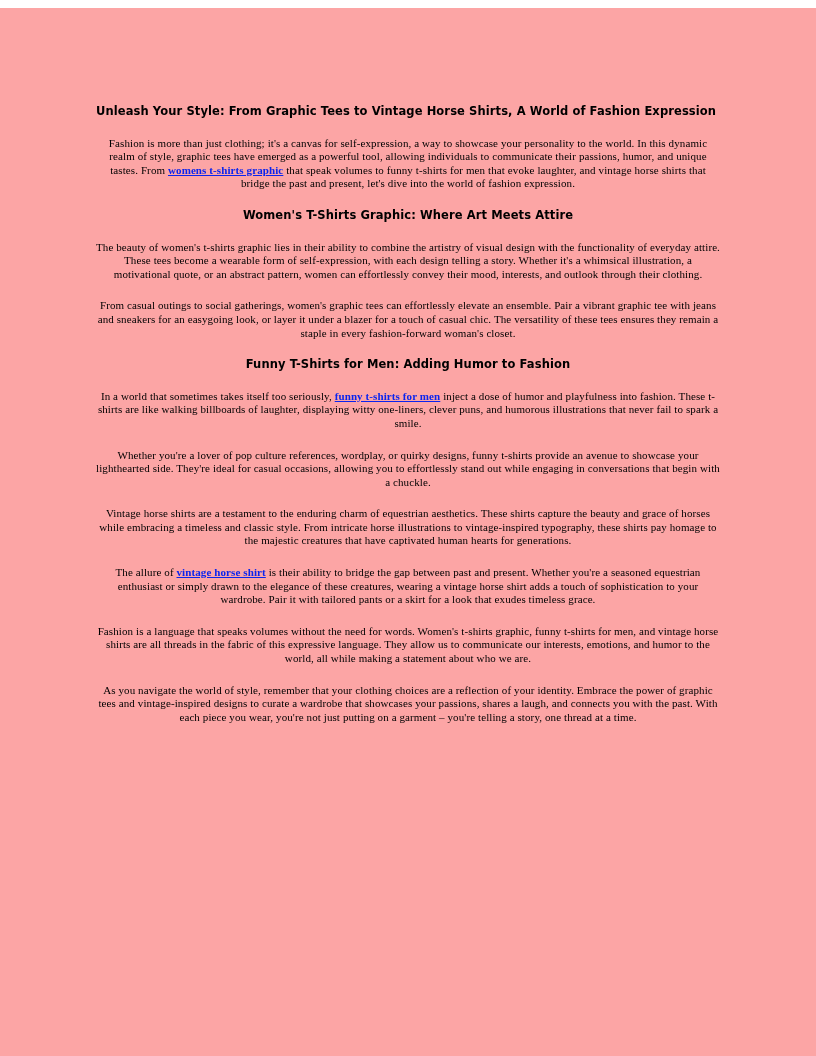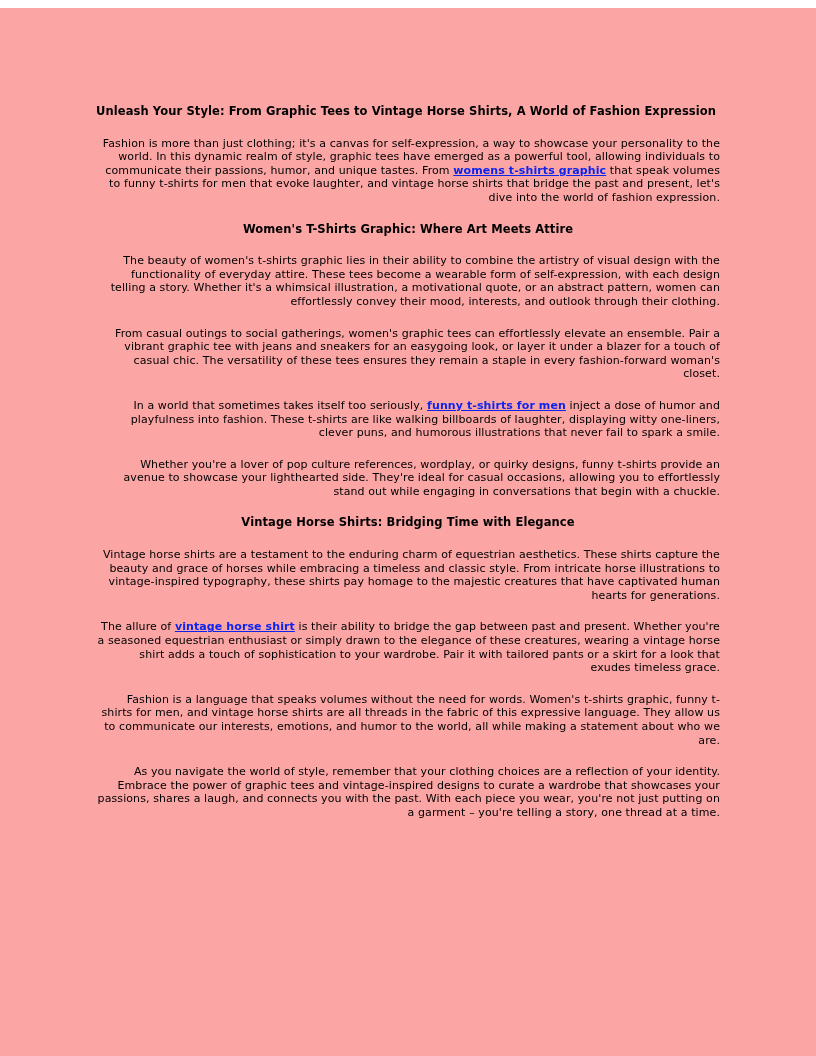--- a/index.html
+++ b/index.html
@@ -21,21 +21,22 @@
     letter-spacing: 0.1px;
   }
   .title, .heading {
     font-size: 11.5px;
     font-weight: bold;
     margin: 0 0 18px 0;
     color: #000000;
   }
   .para {
     margin: 0 0 18px 0;
-    text-align: right;
+    text-align: center;
+    font-family: Liberation Serif, serif;
   }
   .heading {
     margin-top: 10px;
     text-align: center;
   }
   a.link {
     color: var(--link-color, #0000ee);
     font-weight: bold;
     text-decoration: underline;
     cursor: pointer;
@@ -49,26 +50,26 @@
   <h1 class="title">Unleash Your Style: From Graphic Tees to Vintage Horse Shirts, A World of Fashion Expression</h1>
 
   <p class="para"><span>Fashion is more than just clothing; it's a canvas for self-expression, a way to showcase your personality to the world. In this dynamic realm of style, graphic tees have emerged as a powerful tool, allowing individuals to communicate their passions, humor, and unique tastes. From </span><a class="link" href="#">womens t-shirts graphic</a><span> that speak volumes to funny t-shirts for men that evoke laughter, and vintage horse shirts that bridge the past and present, let's dive into the world of fashion expression.</span></p>
 
   <h2 class="heading">Women's T-Shirts Graphic: Where Art Meets Attire</h2>
 
   <p class="para">The beauty of women's t-shirts graphic lies in their ability to combine the artistry of visual design with the functionality of everyday attire. These tees become a wearable form of self-expression, with each design telling a story. Whether it's a whimsical illustration, a motivational quote, or an abstract pattern, women can effortlessly convey their mood, interests, and outlook through their clothing.</p>
 
   <p class="para">From casual outings to social gatherings, women's graphic tees can effortlessly elevate an ensemble. Pair a vibrant graphic tee with jeans and sneakers for an easygoing look, or layer it under a blazer for a touch of casual chic. The versatility of these tees ensures they remain a staple in every fashion-forward woman's closet.</p>
 
+  <h2 class="heading">Funny T-Shirts for Men: Adding Humor to Fashion</h2>
 
   <p class="para"><span>In a world that sometimes takes itself too seriously, </span><a class="link" href="#">funny t-shirts for men</a><span> inject a dose of humor and playfulness into fashion. These t-shirts are like walking billboards of laughter, displaying witty one-liners, clever puns, and humorous illustrations that never fail to spark a smile.</span></p>
 
   <p class="para">Whether you're a lover of pop culture references, wordplay, or quirky designs, funny t-shirts provide an avenue to showcase your lighthearted side. They're ideal for casual occasions, allowing you to effortlessly stand out while engaging in conversations that begin with a chuckle.</p>
 
-  <h2 class="heading">Vintage Horse Shirts: Bridging Time with Elegance</h2>
 
   <p class="para">Vintage horse shirts are a testament to the enduring charm of equestrian aesthetics. These shirts capture the beauty and grace of horses while embracing a timeless and classic style. From intricate horse illustrations to vintage-inspired typography, these shirts pay homage to the majestic creatures that have captivated human hearts for generations.</p>
 
   <p class="para"><span>The allure of </span><a class="link" href="#">vintage horse shirt</a><span> is their ability to bridge the gap between past and present. Whether you're a seasoned equestrian enthusiast or simply drawn to the elegance of these creatures, wearing a vintage horse shirt adds a touch of sophistication to your wardrobe. Pair it with tailored pants or a skirt for a look that exudes timeless grace.</span></p>
 
 
   <p class="para">Fashion is a language that speaks volumes without the need for words. Women's t-shirts graphic, funny t-shirts for men, and vintage horse shirts are all threads in the fabric of this expressive language. They allow us to communicate our interests, emotions, and humor to the world, all while making a statement about who we are.</p>
 
   <p class="para">As you navigate the world of style, remember that your clothing choices are a reflection of your identity. Embrace the power of graphic tees and vintage-inspired designs to curate a wardrobe that showcases your passions, shares a laugh, and connects you with the past. With each piece you wear, you're not just putting on a garment – you're telling a story, one thread at a time.</p>
 

